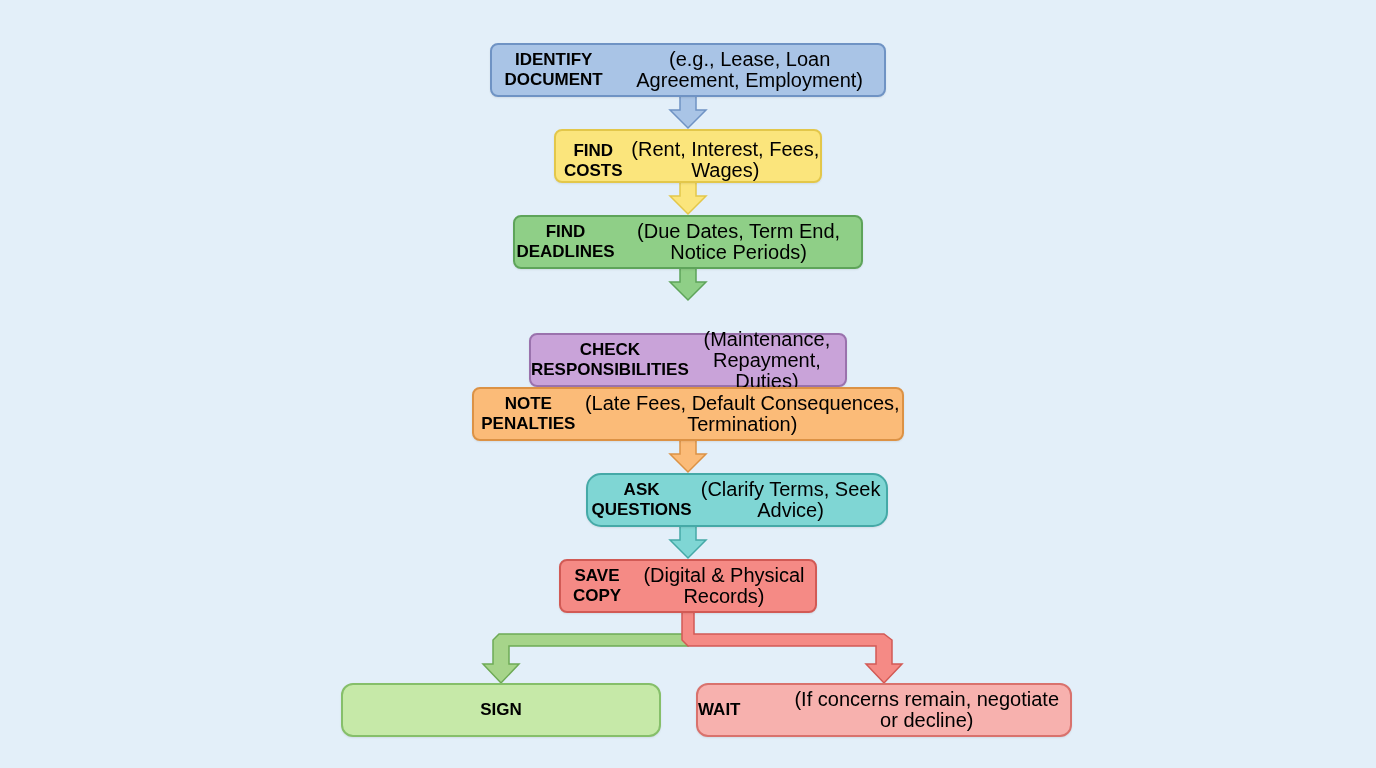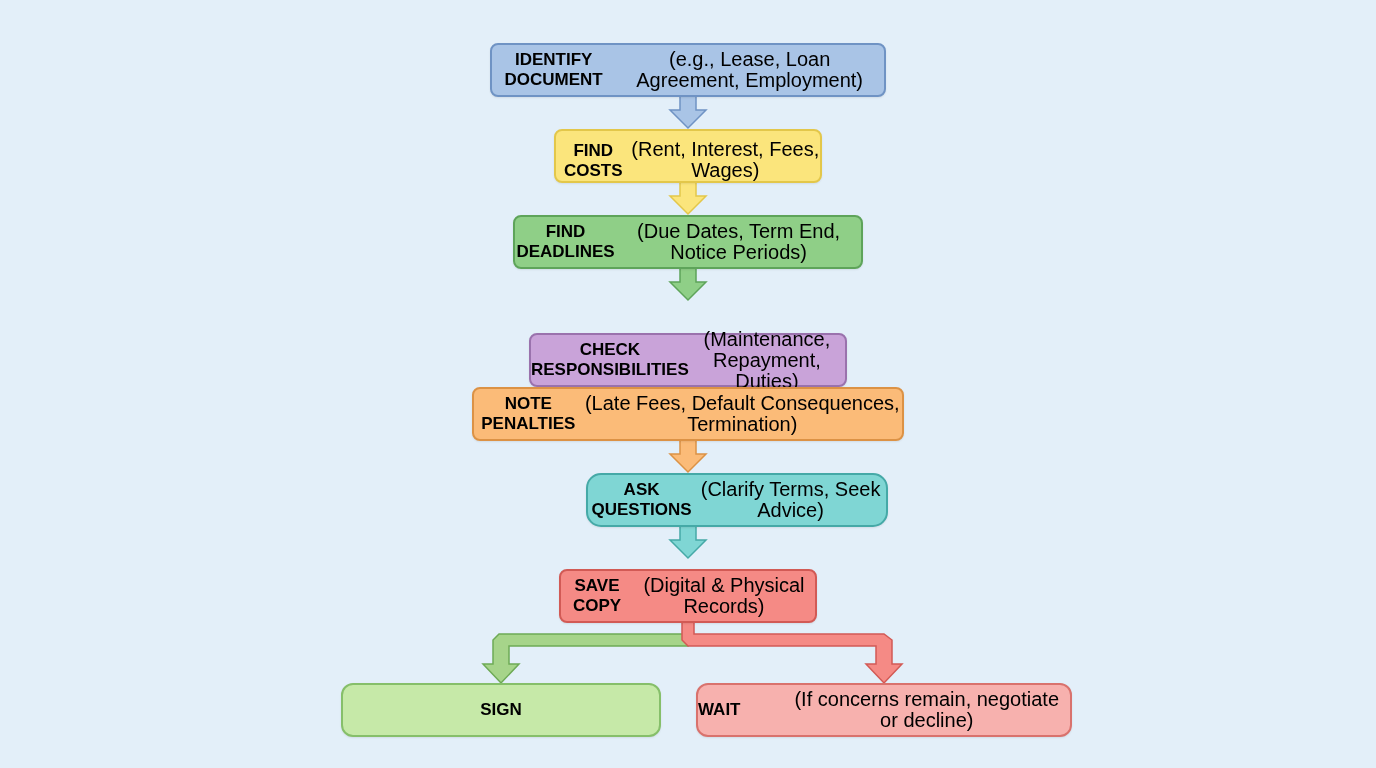--- a/index.html
+++ b/index.html
@@ -76,21 +76,21 @@
 <div class="box" style="left:472px; top:387px; width:432px; height:54px; background:#fbbb78; border-color:#dc9245;">
   <div class="title">NOTE PENALTIES</div>
   <div class="sub">(Late Fees, Default Consequences, Termination)</div>
 </div>
 
 <div class="box" style="left:586px; top:473px; width:302px; height:54px; background:#7fd6d4; border-color:#45a9a7;border-radius:15px;">
   <div class="title">ASK QUESTIONS</div>
   <div class="sub">(Clarify Terms, Seek Advice)</div>
 </div>
 
-<div class="box" style="left:559px; top:559px; width:258px; height:54px; background:#f58a85; border-color:#d25a55;margin-top:10px;">
+<div class="box" style="left:559px; top:559px; width:258px; height:54px; background:#f58a85; border-color:#d25a55;">
   <div class="title">SAVE COPY</div>
   <div class="sub">(Digital &amp; Physical Records)</div>
 </div>
 
 <div class="box" style="left:341px; top:683px; width:320px; height:54px; background:#c6e9a8; border-color:#86bf6a; border-radius:12px;gap:48px;">
   <div class="title">SIGN</div>
 </div>
 
 <div class="box" style="left:696px; top:683px; width:376px; height:54px; background:#f7b1ae; border-color:#d9726d; border-radius:12px;gap:43px;">
   <div class="title">WAIT</div>

